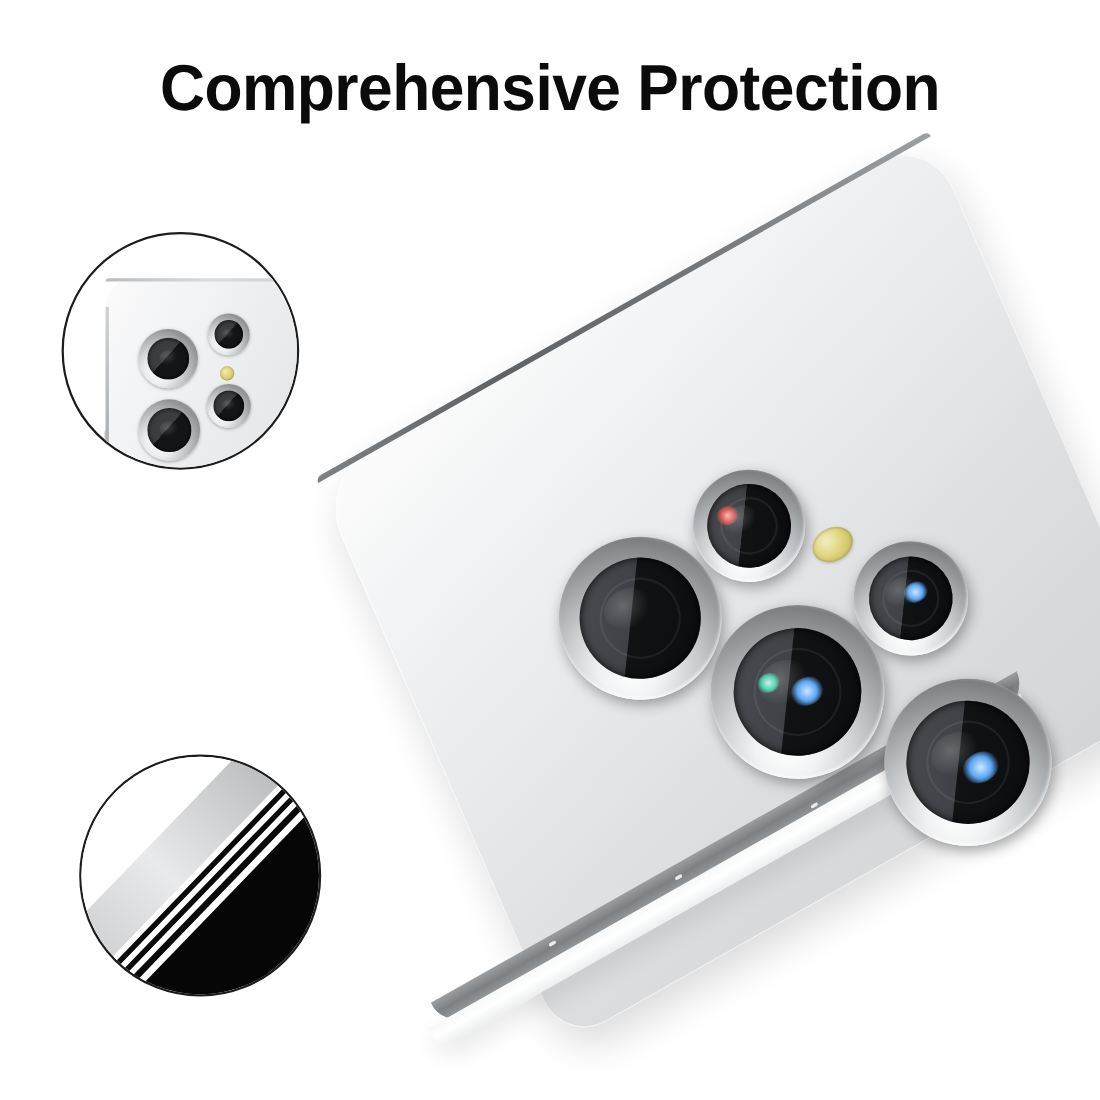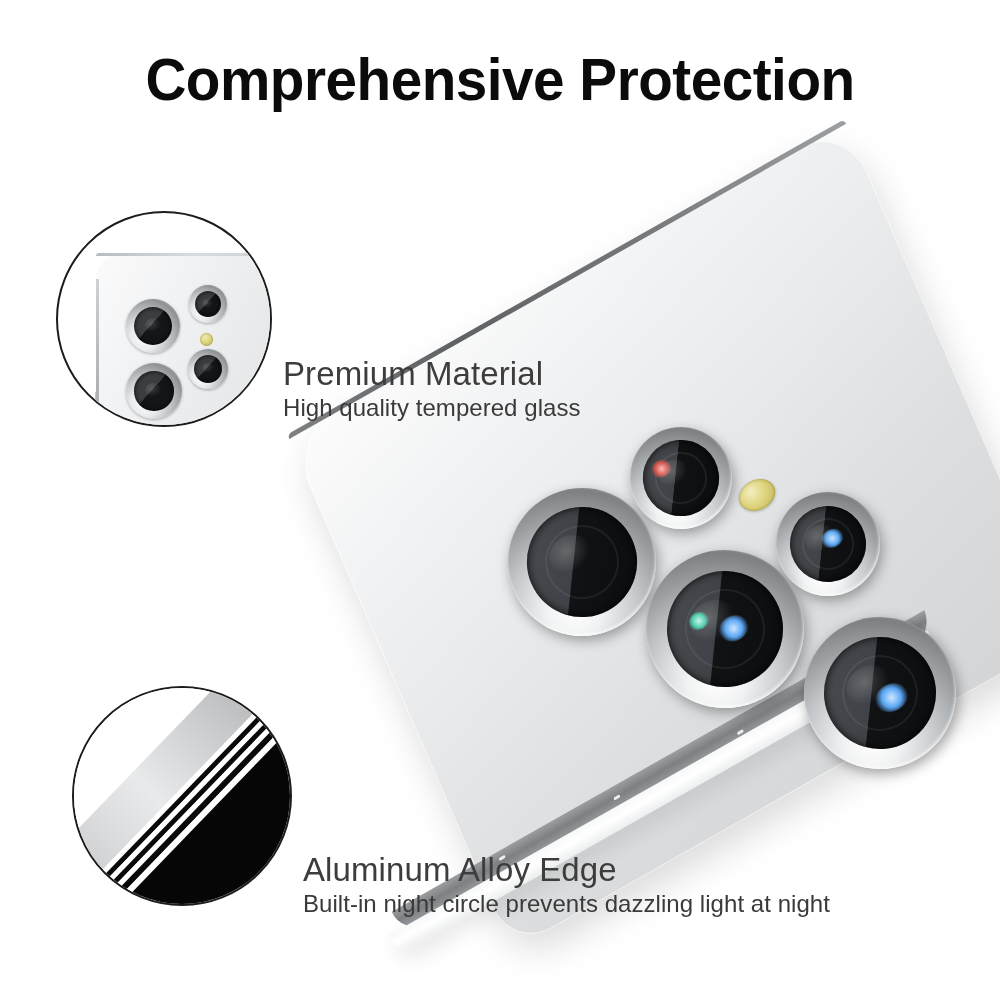--- a/index.html
+++ b/index.html
@@ -293,23 +293,15 @@
         <div class="alloy-band al-b2"></div>
         <div class="alloy-band al-s3"></div>
         <div class="alloy-band al-b3"></div>
         <div class="alloy-band al-s4"></div>
         <div class="alloy-band al-black"></div>
         <div class="alloy-band al-white-bot"></div>
       </div>
     </div>
   </div>
 
-  <div class="callout" id="callout-premium">
-    <div class="head">Premium Material</div>
-    <div class="sub">High quality tempered glass</div>
-  </div>
-
-  <div class="callout" id="callout-alloy">
-    <div class="head">Aluminum Alloy Edge</div>
-    <div class="sub">Built-in night circle prevents dazzling light at night</div>
-  </div>
+
 
 </div>
 
 </body></html>

